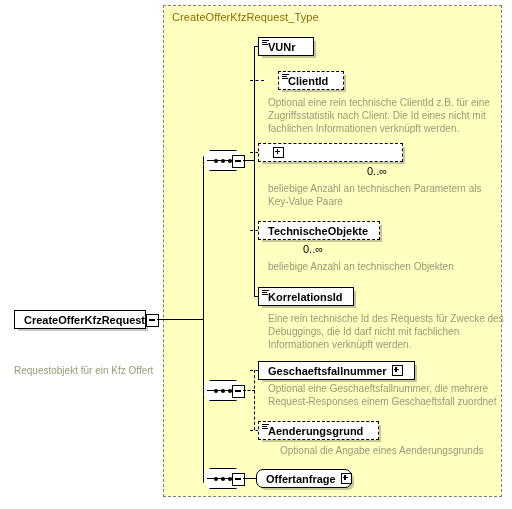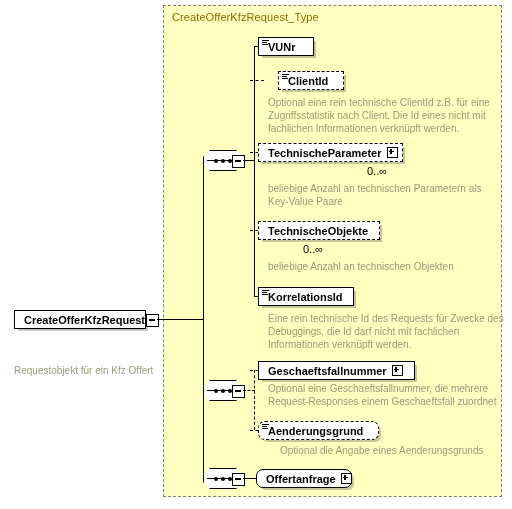--- a/index.html
+++ b/index.html
@@ -175,21 +175,20 @@
         <i></i>
         <i></i>
         <i></i>
       </span>
     <span class="el-label">ClientId</span>
   </div>
   <div class="anno" style="left:268px;top:96px;width:232px;">Optional eine rein technische ClientId z.B. für eine Zugriffsstatistik nach Client. Die Id eines nicht mit fachlichen Informationen verknüpft werden.</div>
 
   <div class="dl h" style="left:250px;top:152px;width:14px;"></div>
   <div class="el dashed" style="left:258px;top:143px;width:145px;">
-    <span class="el-label">TechnischeParameter</span>
     <span class="toggle plus"></span>
   </div>
   <div class="card" style="left:367px;top:165px;">0..∞</div>
   <div class="anno" style="left:268px;top:182px;width:232px;">beliebige Anzahl an technischen Parametern als Key-Value Paare</div>
 
   <div class="dl h" style="left:250px;top:230px;width:14px;"></div>
   <div class="el dashed" style="left:258px;top:221px;width:122px;">
     <span class="el-label">TechnischeObjekte</span>
   </div>
   <div class="card" style="left:303px;top:243px;">0..∞</div>
@@ -221,21 +220,21 @@
   <div class="dl v" style="left:254px;top:370px;height:60px;"></div>
 
   <div class="dl h" style="left:250px;top:370px;width:14px;"></div>
   <div class="el solid" style="left:258px;top:361px;width:157px;">
     <span class="el-label">Geschaeftsfallnummer</span>
     <span class="toggle plus"></span>
   </div>
   <div class="anno" style="left:268px;top:382px;width:236px;">Optional eine Geschaeftsfallnummer, die mehrere Request-Responses einem Geschaeftsfall zuordnet</div>
 
   <div class="dl h" style="left:250px;top:430px;width:14px;"></div>
-  <div class="el dashed" style="left:258px;top:421px;width:121px;border-radius:7px;">
+  <div class="el dashed" style="left:258px;top:421px;width:121px;">
     <span class="lines-glyph">
         <i></i>
         <i></i>
         <i></i>
       </span>
     <span class="el-label">Aenderungsgrund</span>
   </div>
   <div class="anno" style="left:280px;top:444px;width:236px;">Optional die Angabe eines Aenderungsgrunds</div>
 
   <div class="seq" style="left:203px;top:468px;">

